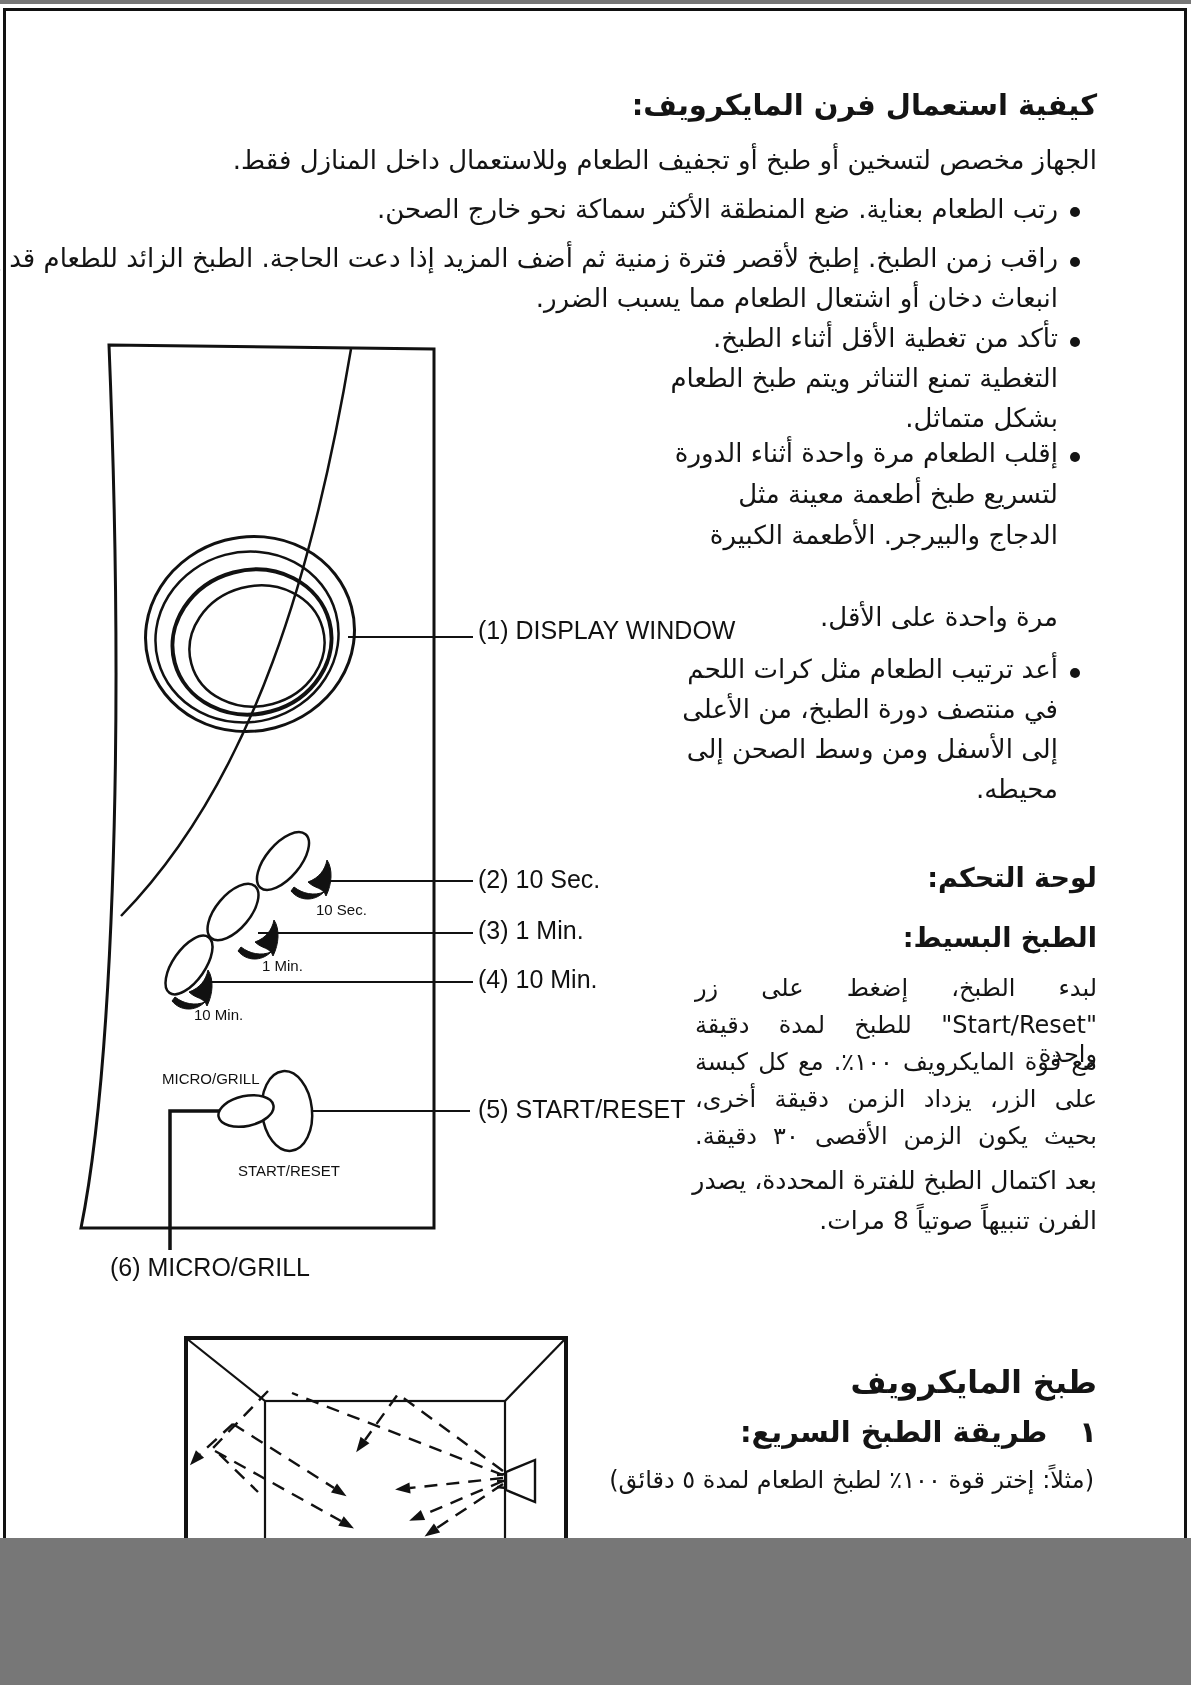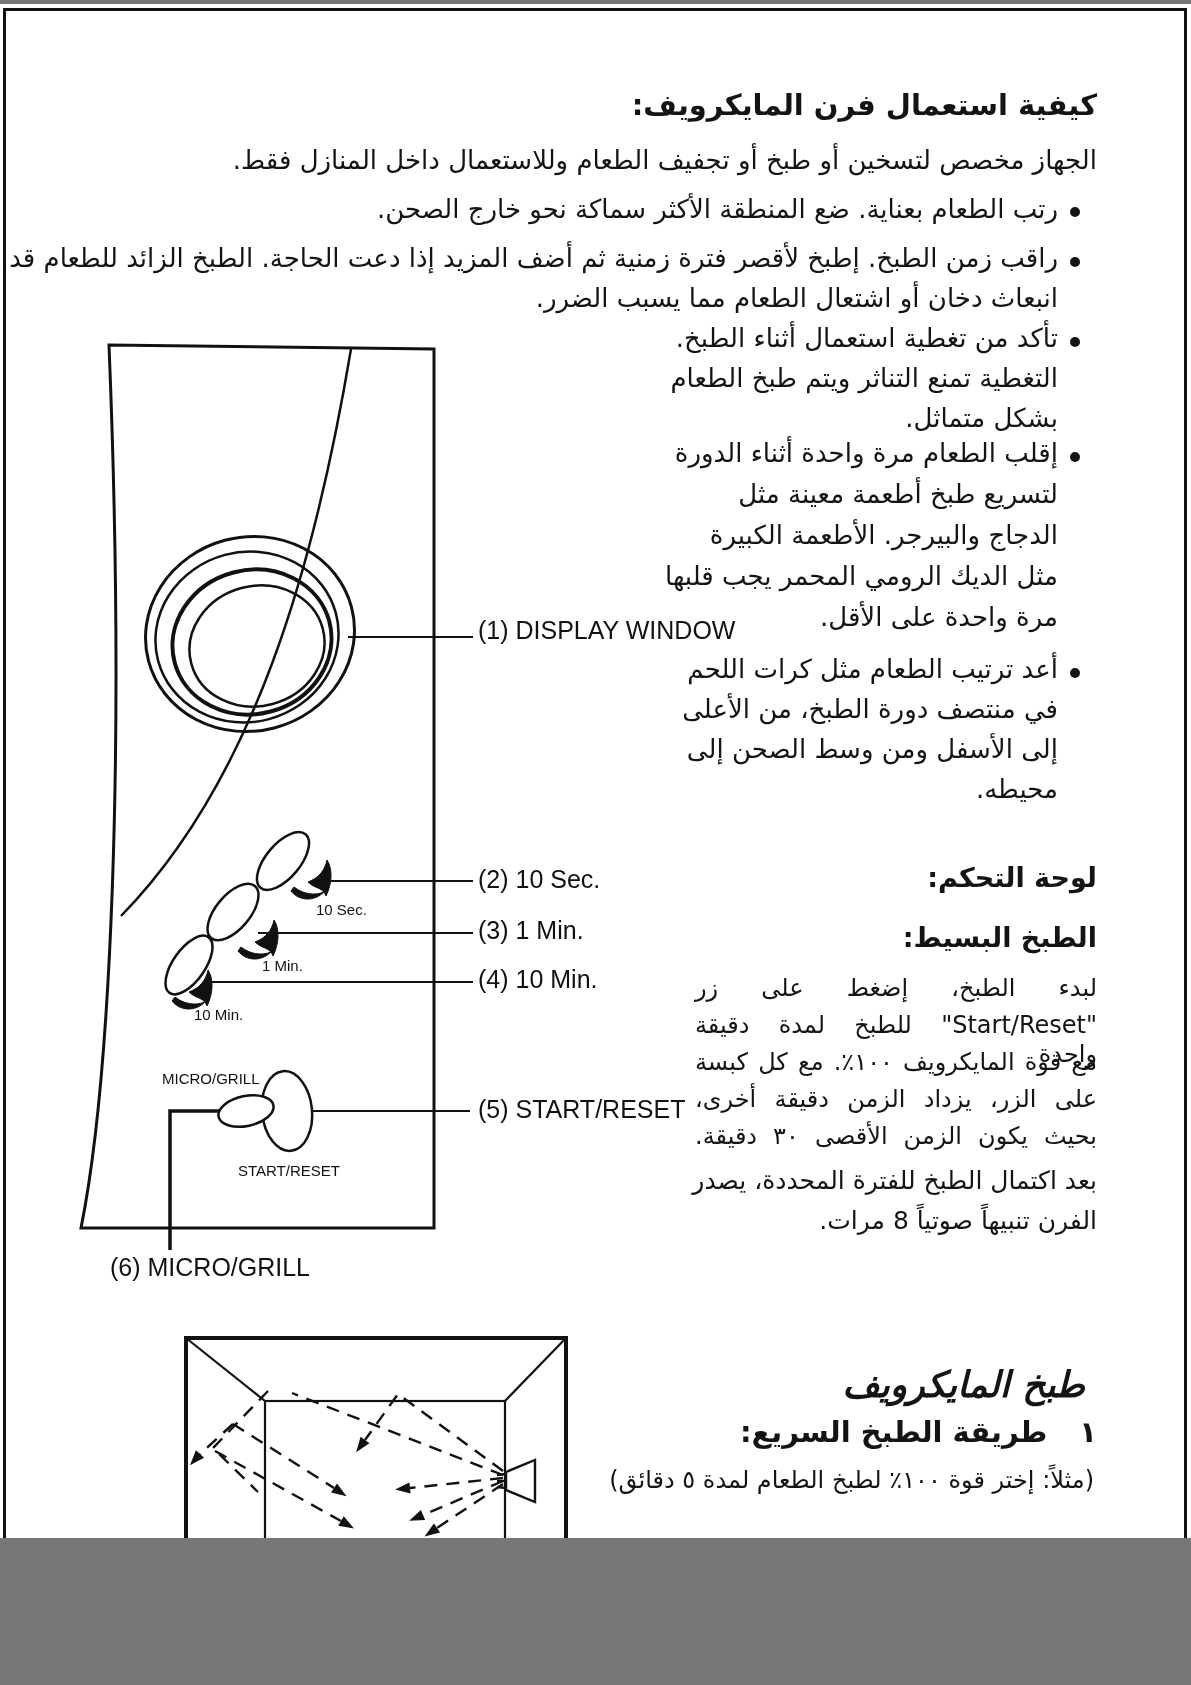--- a/index.html
+++ b/index.html
@@ -135,29 +135,28 @@
   <div class="txt ar body26" style="top:143px; right:94px;">الجهاز مخصص لتسخين أو طبخ أو تجفيف الطعام وللاستعمال داخل المنازل فقط.</div>
 
   <span class="dot" style="top:203px; left:1070px;"></span>
   <div class="txt ar body26" style="top:192px; right:133px;">رتب الطعام بعناية. ضع المنطقة الأكثر سماكة نحو خارج الصحن.</div>
 
   <span class="dot" style="top:253px; left:1070px;"></span>
   <div class="txt ar body26" style="top:241px; right:133px;">راقب زمن الطبخ. إطبخ لأقصر فترة زمنية ثم أضف المزيد إذا دعت الحاجة. الطبخ الزائد للطعام قد يؤدي إلى</div>
   <div class="txt ar body26" style="top:281px; right:133px;text-align:right;">انبعاث دخان أو اشتعال الطعام مما يسبب الضرر.</div>
 
   <span class="dot" style="top:333px; left:1070px;"></span>
-  <div class="txt ar body26" style="top:321px; right:133px;">تأكد من تغطية استعمال أثناء الطبخ.</div>
+  <div class="txt ar body26" style="top:321px; right:133px;">تأكد من تغطية الأقل أثناء الطبخ.</div>
   <div class="txt ar body26" style="top:361px; right:133px;">التغطية تمنع التناثر ويتم طبخ الطعام</div>
   <div class="txt ar body26" style="top:401px; right:133px;">بشكل متماثل.</div>
 
   <span class="dot" style="top:448px; left:1070px;"></span>
   <div class="txt ar body26" style="top:436px; right:133px;">إقلب الطعام مرة واحدة أثناء الدورة</div>
   <div class="txt ar body26" style="top:518px; right:133px;">الدجاج والبيرجر. الأطعمة الكبيرة</div>
   <div class="txt ar body26" style="top:477px; right:133px;">لتسريع طبخ أطعمة معينة مثل</div>
-  <div class="txt ar body26" style="top:559px; right:133px;">مثل الديك الرومي المحمر يجب قلبها</div>
   <div class="txt ar body26" style="top:600px; right:133px;">مرة واحدة على الأقل.</div>
 
   <span class="dot" style="top:664px; left:1070px;"></span>
   <div class="txt ar body26" style="top:652px; right:133px;">أعد ترتيب الطعام مثل كرات اللحم</div>
   <div class="txt ar body26" style="top:732px; right:133px;">إلى الأسفل ومن وسط الصحن إلى</div>
   <div class="txt ar body26" style="top:692px; right:133px;">في منتصف دورة الطبخ، من الأعلى</div>
   <div class="txt ar body26" style="top:772px; right:133px;">محيطه.</div>
 
   <div class="txt ar bold" style="top:858px; right:94px; font-size:27px;">لوحة التحكم:</div>
   <div class="txt ar bold" style="top:918px; right:94px; font-size:27px;">الطبخ البسيط:</div>
@@ -177,18 +176,18 @@
   <div class="txt lat callout" style="top:961px;  left:478px;">(4) 10 Min.</div>
   <div class="txt lat callout" style="top:1091px; left:478px;">(5) START/RESET</div>
   <div class="txt lat callout" style="top:1249px; left:110px;">(6) MICRO/GRILL</div>
 
   <div class="txt lat small-label" style="top:897px;  left:316px;">10 Sec.</div>
   <div class="txt lat small-label" style="top:953px;  left:262px;">1 Min.</div>
   <div class="txt lat small-label" style="top:1002px; left:194px;">10 Min.</div>
   <div class="txt lat small-label" style="top:1066px; left:162px;">MICRO/GRILL</div>
   <div class="txt lat small-label" style="top:1158px; left:238px;">START/RESET</div>
 
-  <div class="txt ar bold" style="top:1360px; right:106px; font-size:36px;font-style:italic;">طبخ المايكرويف</div>
+  <div class="txt ar bold" style="top:1360px; right:94px; font-size:31px;">طبخ المايكرويف</div>
   <div class="txt ar bold" style="top:1411px; right:94px; font-size:29px;">
     <span>١</span><span style="margin-right:32px;">طريقة الطبخ السريع:</span>
   </div>
   <div class="txt ar" style="top:1462px; right:97px; font-size:24px;">(مثلاً: إختر قوة ١٠٠٪ لطبخ الطعام لمدة ٥ دقائق)</div>
 </div>
 
 </body></html>

